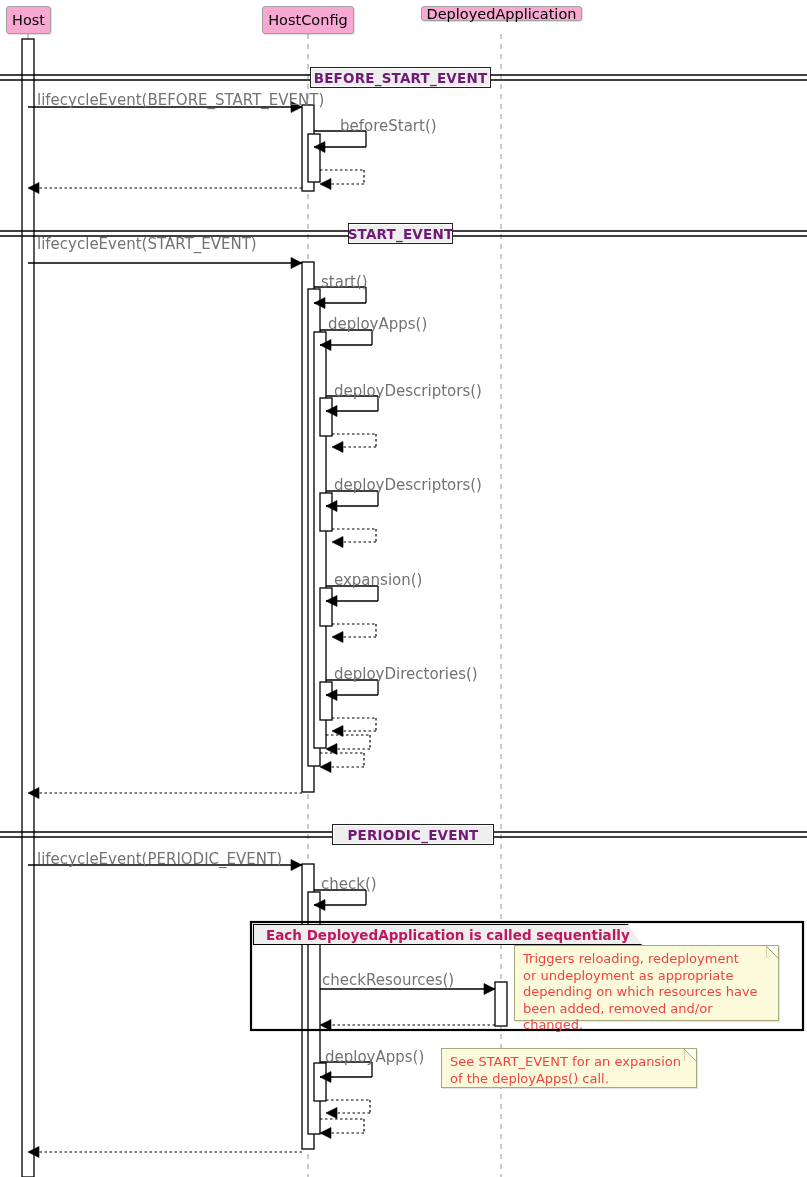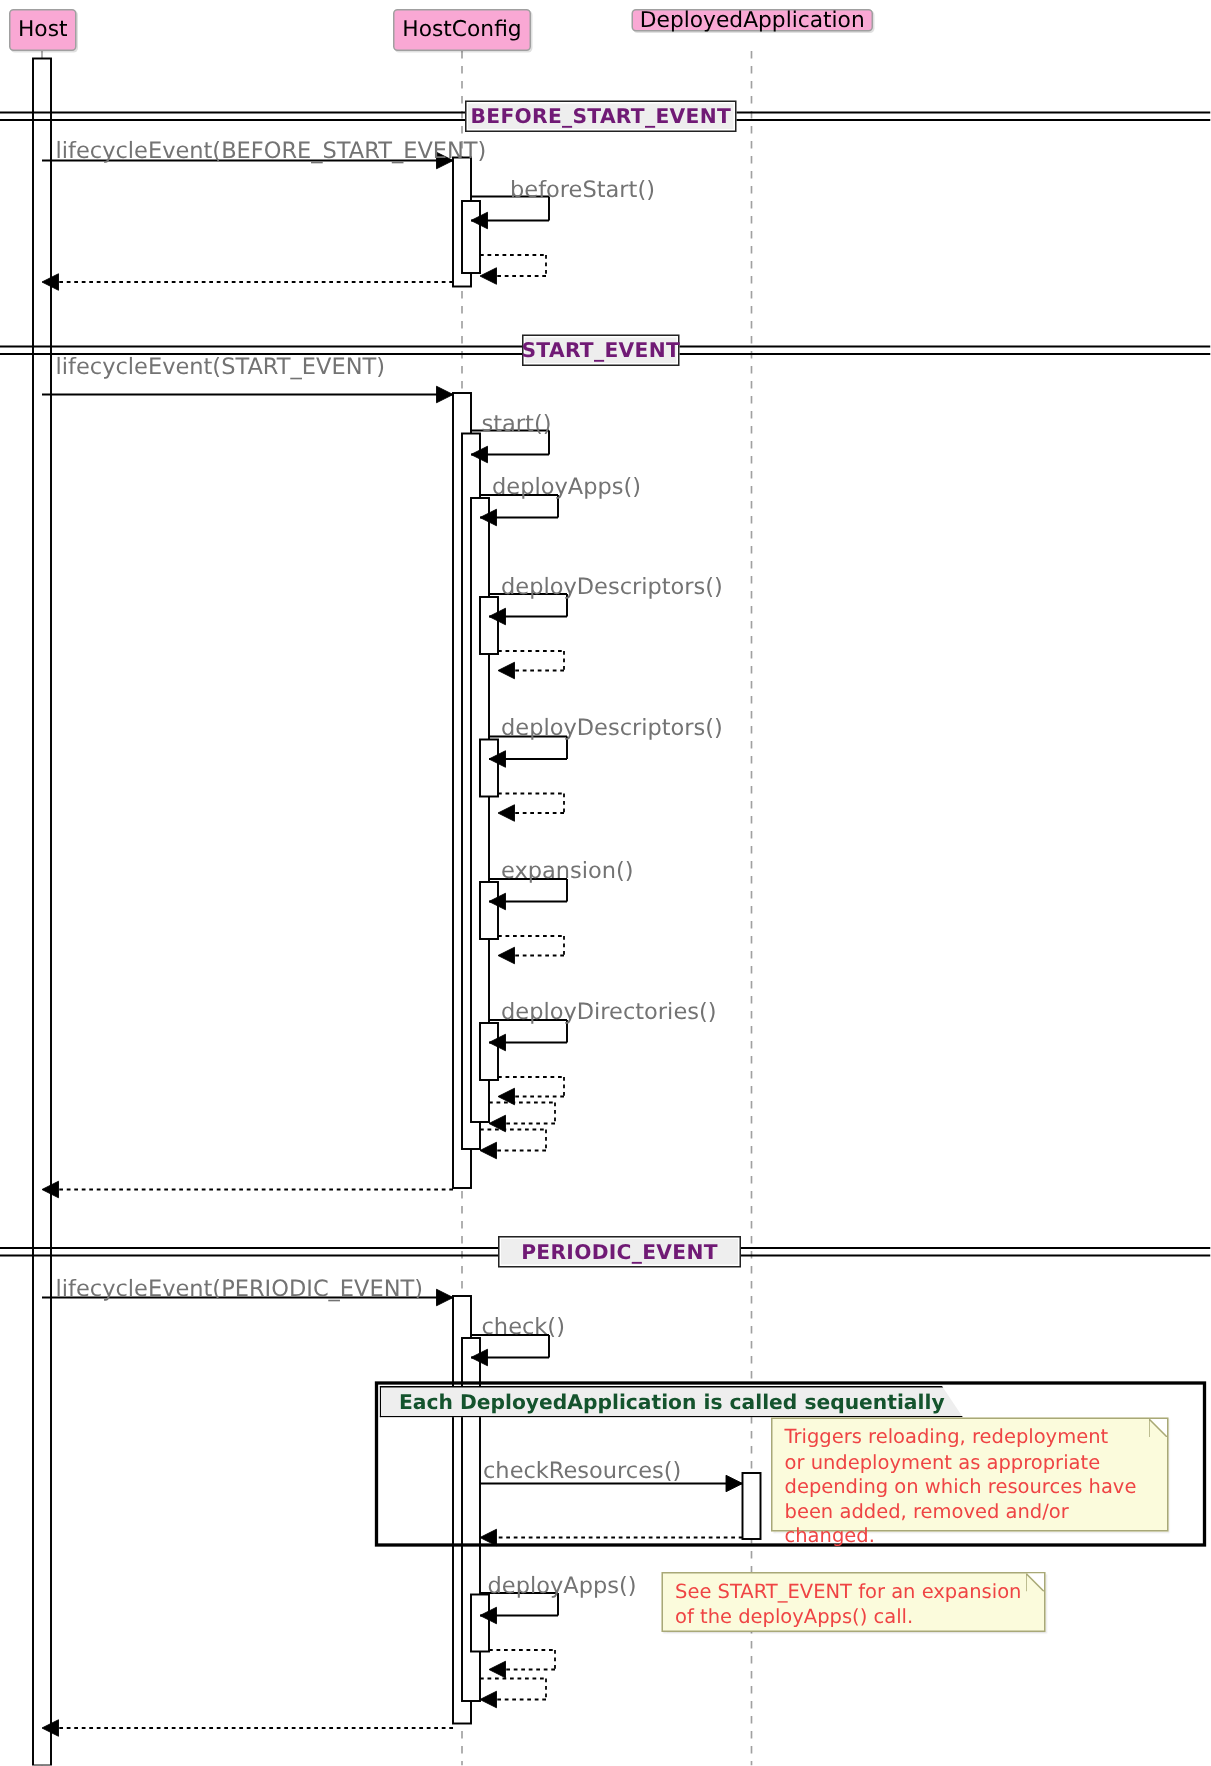--- a/index.html
+++ b/index.html
@@ -43,21 +43,21 @@
     white-space:nowrap;
     line-height:1;
   }
 
   
   .group-tab{
     position:absolute;
     background:#EEEEEE;
     border:1px solid #000;
     box-sizing:border-box;
-    font-size:13.5px;font-weight:bold;color:#14532d;
+    font-size:13.5px;font-weight:bold;color:#be185d;
     white-space:nowrap;
     display:flex;align-items:center;
     padding-left:12px;
   }
 
   
   .note{
     position:absolute;
     background:#FBFBDC;
     border:1px solid #A8A878;

